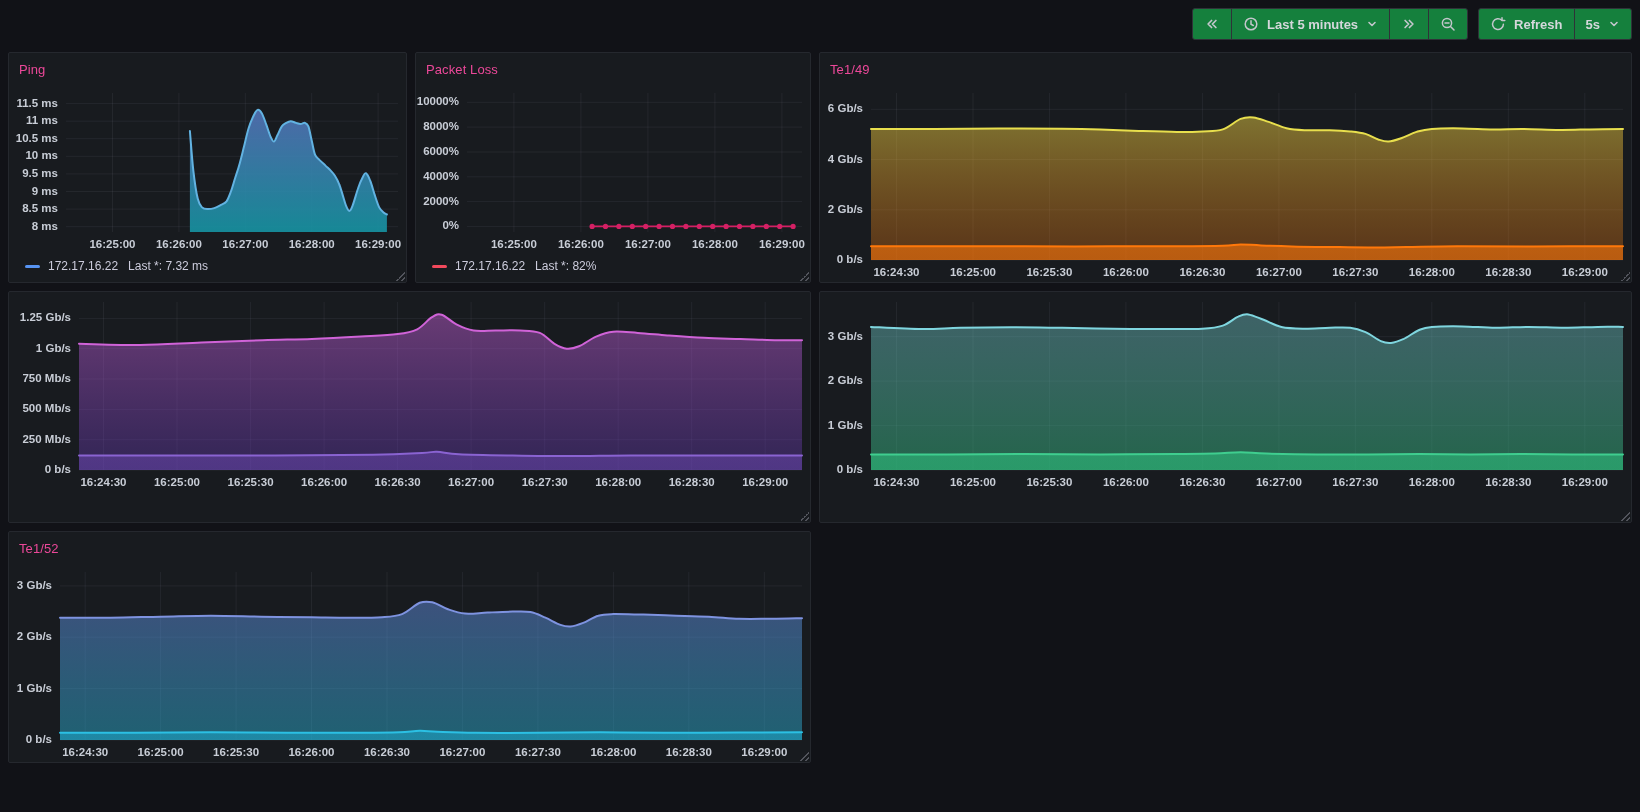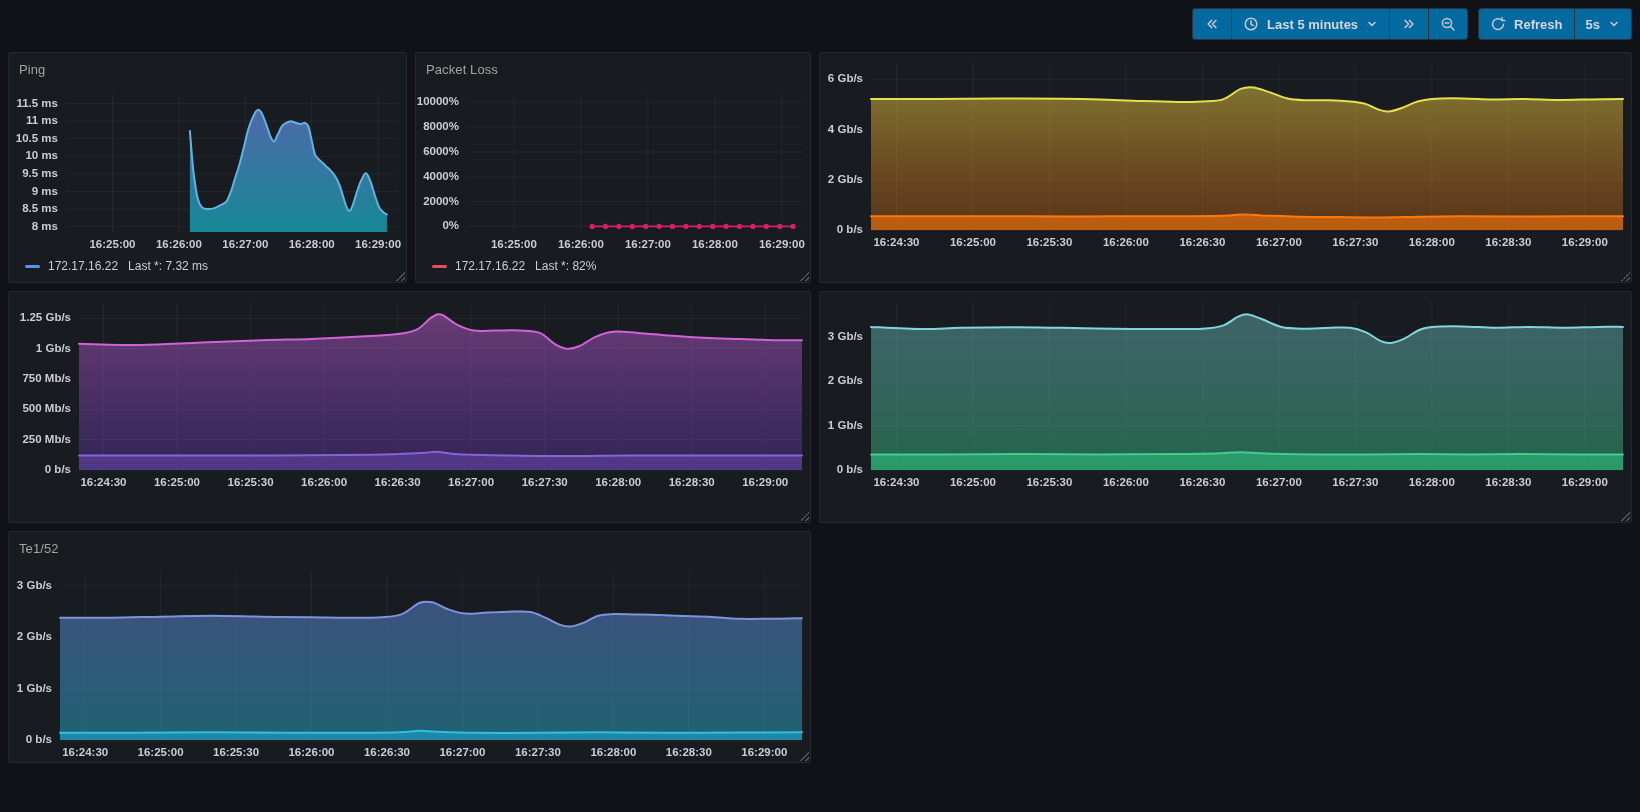--- a/index.html
+++ b/index.html
@@ -1,31 +1,31 @@
 <!DOCTYPE html>
 <html><head>
 <meta charset="utf-8">
 <style>
   html,body{margin:0;padding:0;background:#0d0e12;}
   .screen{position:relative;width:1640px;height:812px;background:#111217;overflow:hidden;
           font-family:"Liberation Sans",sans-serif;-webkit-font-smoothing:antialiased;}
 
   
   .toolbar{position:absolute;top:8px;right:8px;display:flex;gap:10px;}
-  .btn-group{display:flex;align-items:stretch;background:#0369a1;border:1px solid #2f3238;border-radius:3px;overflow:hidden;}
+  .btn-group{display:flex;align-items:stretch;background:#15803d;border:1px solid #2f3238;border-radius:3px;overflow:hidden;}
   .tb-btn{display:flex;align-items:center;gap:8px;height:30px;padding:0 11px;background:transparent;border:none;cursor:pointer;
           color:#d5d7db;font-family:"Liberation Sans",sans-serif;font-size:13px;font-weight:600;white-space:nowrap;}
   .btn-group .tb-btn + .tb-btn{border-left:1px solid #2f3238;}
   .tb-btn svg{display:block;color:#c3c6cc;}
 
   
   .panel{position:absolute;background:#181b1f;border:1px solid #25282e;border-radius:2px;
          display:flex;flex-direction:column;box-sizing:border-box;}
   .panel-header{height:28px;display:flex;align-items:center;padding:2px 10px 0;cursor:pointer;flex:none;}
-  .panel-title{margin:0;font-size:13px;font-weight:500;color:#a3a3a3;letter-spacing:.1px;}
+  .panel-title{margin:0;font-size:13px;font-weight:500;color:#ec4899;letter-spacing:.1px;}
   .plot{flex:1 1 auto;min-height:0;overflow:hidden;}
   .legend{flex:none;height:24px;display:flex;align-items:center;padding:0 10px 4px 16px;text-align:right;}
   .legend-item{display:flex;align-items:center;font-size:12px;color:#ccccdc;cursor:pointer;}
   .dash{display:inline-block;width:15px;height:3px;border-radius:2px;margin-right:8px;background:#888;}
   .lvalue{margin-left:10px;}
   .resize-handle{position:absolute;right:1px;bottom:1px;width:10px;height:10px;cursor:nwse-resize;
     background:
       linear-gradient(135deg,transparent 0 55%,rgba(204,204,220,.32) 55% 63%,transparent 63% 78%,rgba(204,204,220,.32) 78% 86%,transparent 86%);
   }
   svg text{font-family:"Liberation Sans",sans-serif;}
@@ -181,20 +181,23 @@
       <div class="legend-item">
         <i class="dash" style="background: rgb(242, 73, 92);"></i>
         <span class="lname">172.17.16.22</span>
         <span class="lvalue">Last *: 82%</span>
       </div>
     </footer>
     <span class="resize-handle"></span>
   </section>
 
   <section class="panel" style="left:819px;top:52px;width:813px;height:231px;">
+    <header class="panel-header">
+      <h2 class="panel-title">Te1/49</h2>
+    </header>
     <div class="plot"><svg width="811" height="199" viewBox="0 0 811 199">
           <defs>
             <linearGradient id="g2_0" gradientUnits="userSpaceOnUse" x1="0" y1="10" x2="0" y2="177">
               <stop offset="0" stop-color="#e8df4d" stop-opacity="0.52"></stop>
               <stop offset="1" stop-color="#ff780a" stop-opacity="0.28"></stop>
             </linearGradient>
             <linearGradient id="g2_1" gradientUnits="userSpaceOnUse" x1="0" y1="10" x2="0" y2="177">
               <stop offset="0" stop-color="#ff780a" stop-opacity="0.72"></stop>
               <stop offset="1" stop-color="#ff780a" stop-opacity="0.58"></stop>
             </linearGradient>

